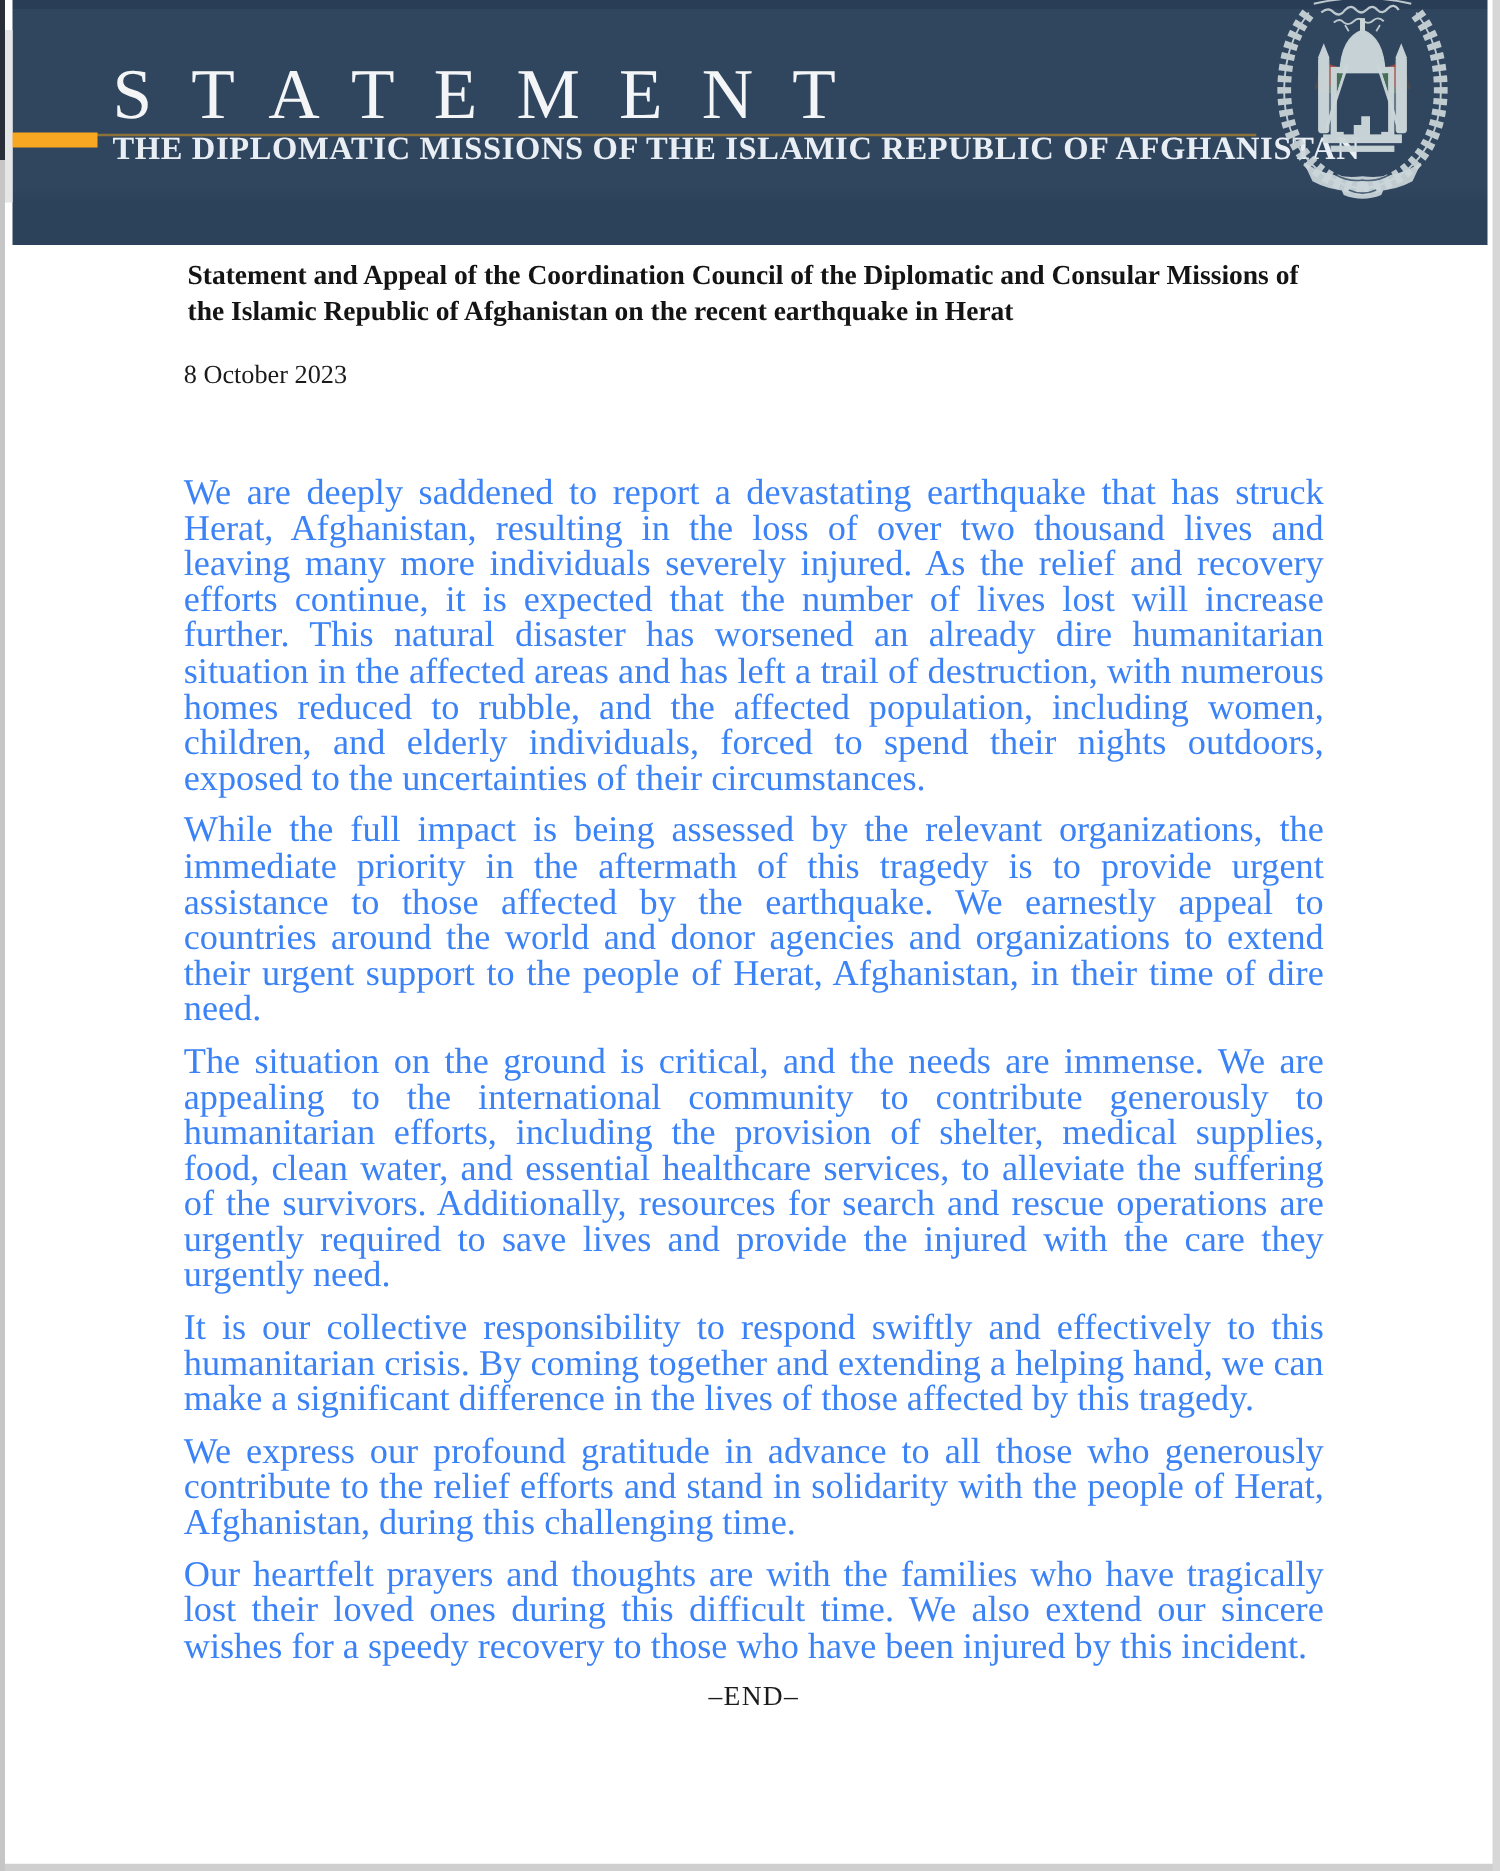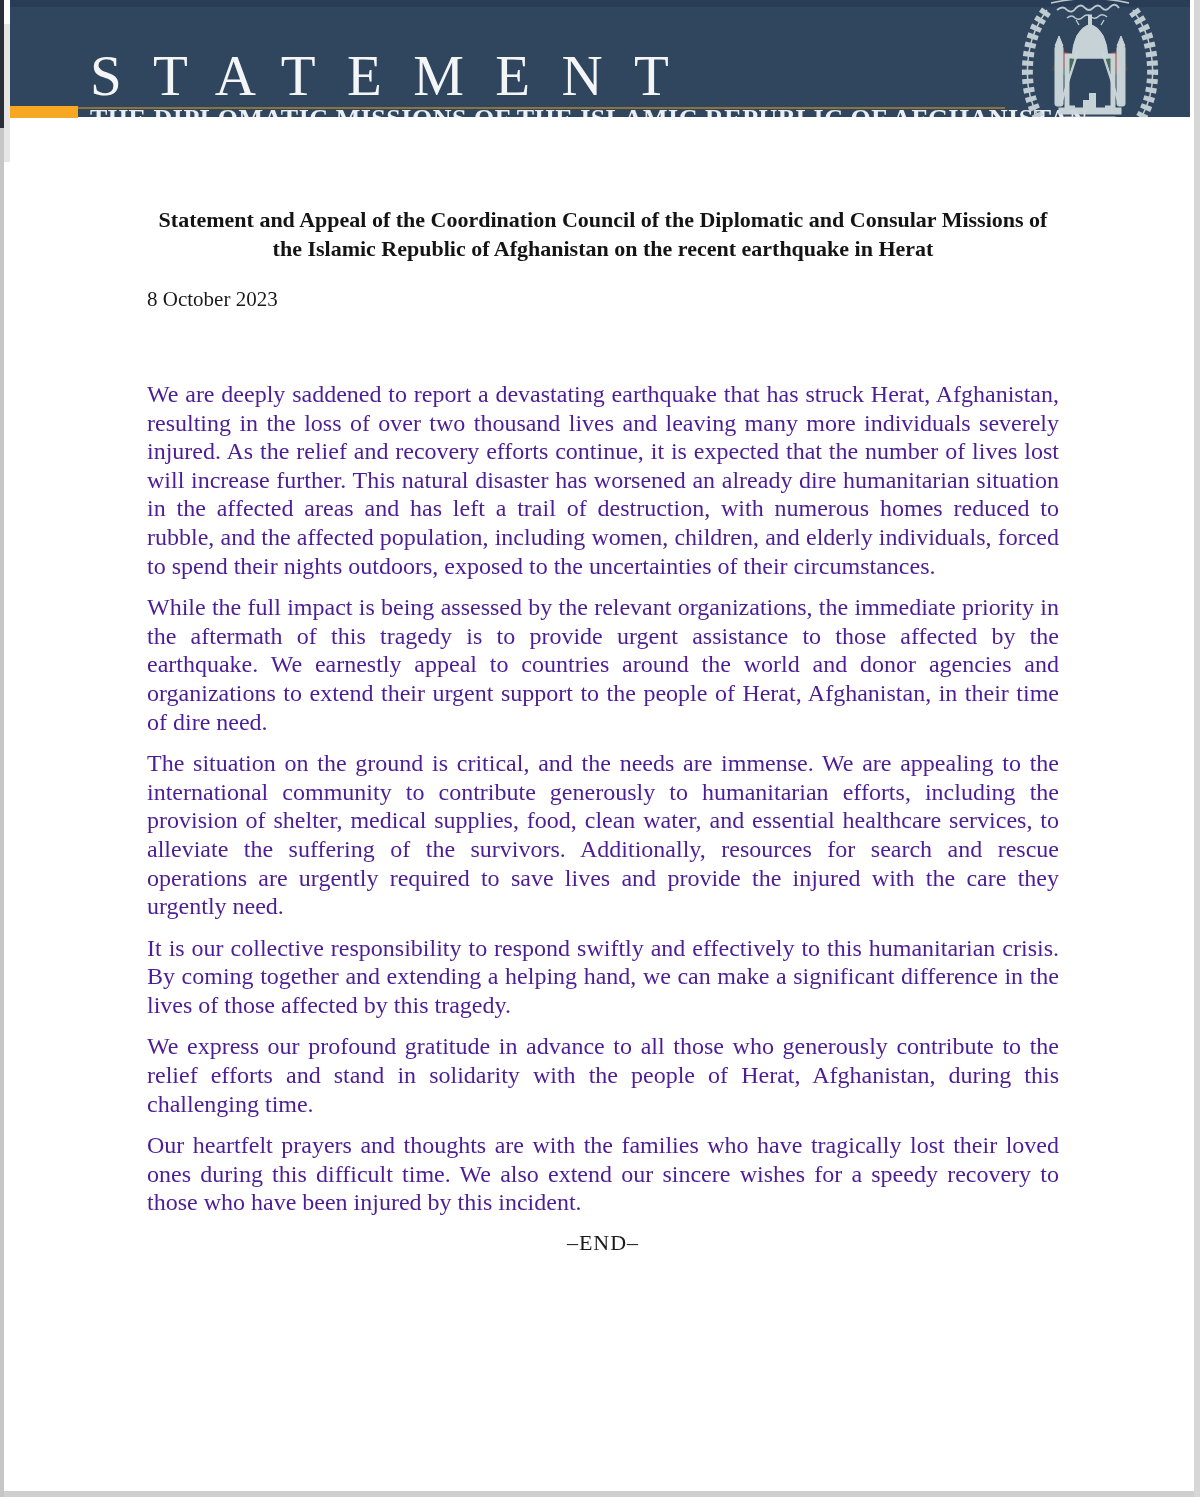--- a/index.html
+++ b/index.html
@@ -4,21 +4,21 @@
 <style>
   html, body { margin:0; padding:0; }
   body {
     width:1200px; height:1497px; position:relative;
     background:#ffffff; overflow:hidden;
     font-family:"Liberation Serif", serif;
     color:#1b1b1b;
   }
   
   .header {
-    position:absolute; left:10px; top:0; width:1180px; height:117px;
+    position:absolute; left:10px; top:0; width:1180px; height:196px;
     background:linear-gradient(#293e56 0px, #293e56 7px, #30465f 7px, #30465f 150px, #2c415a 162px);
     overflow:hidden;
   }
   .title {
     position:absolute; left:80px; top:47px;
     font-size:57px; font-weight:400; letter-spacing:0.55em;
     color:#f3f5f7; white-space:nowrap; line-height:1;
   }
   .gold-line {
     position:absolute; left:65px; top:107px; width:930px; height:2px;
@@ -37,27 +37,27 @@
   
   .edge-left-dark  { position:absolute; left:0; top:0; width:4px; height:128px; background:#2a2e38; z-index:6; }
   .edge-left-gray  { position:absolute; left:0; top:128px; width:4px; height:1369px; background:#c6c6c6; z-index:6; }
   .edge-left-light { position:absolute; left:4px; top:24px; width:6px; height:138px; background:#e6e6e6; z-index:6; }
   .edge-right      { position:absolute; right:0; top:0; width:6px; height:100%; background:#d7d7d7; z-index:6; }
   .edge-bottom     { position:absolute; left:0; bottom:0; width:100%; height:6px; background:#cfcfcf; z-index:5; }
   
   .content { position:absolute; left:147px; top:162px; width:912px; }
   .doc-heading {
     margin:43px auto 16px; max-width:906px;
-    text-align:center; font-size:22px; font-weight:700; line-height:29px;
+    text-align:left; font-size:22px; font-weight:700; line-height:29px;
     color:#141414;
   }
   .doc-date { margin-top:22px; text-align:left; font-size:21px; line-height:28px; }
   .content p.body-par {
-    margin:0 0 13px; font-size:24px; line-height:28.6px;
-    text-align:justify; text-justify:inter-word; color:#4c1d95;
+    margin:0 0 13px; font-size:29px; line-height:28.6px;
+    text-align:justify; text-justify:inter-word; color:#3b82f6;
   }
   .content p.body-par.first { margin-top:67px; }
   .end-marker { text-align:center; font-size:22px; letter-spacing:1px; }
 </style>
 </head>
 <body>
 
 <div class="edge-left-dark"></div>
 <div class="edge-left-gray"></div>
 <div class="edge-left-light"></div>

